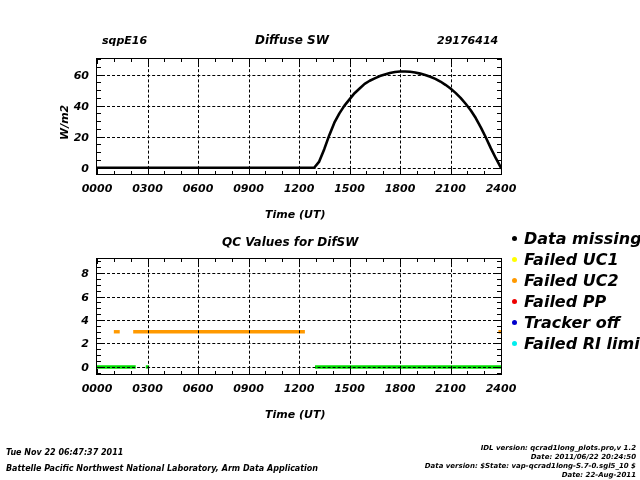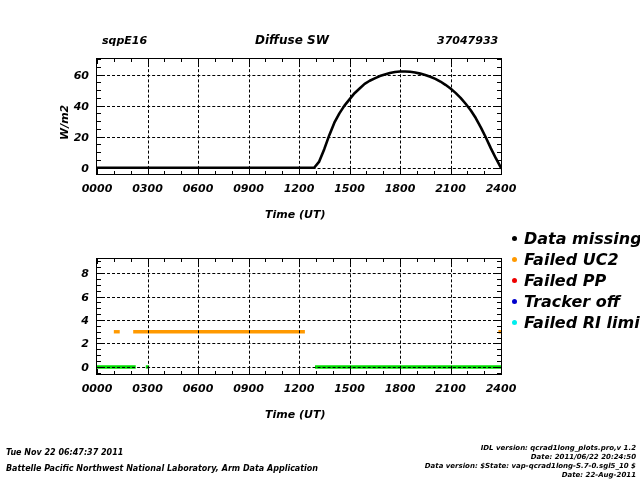--- a/index.html
+++ b/index.html
@@ -150,21 +150,21 @@
   }
   svg { display: block; }
 </style>
 </head>
 <body>
 
 <div class="page">
 
   <div class="txt" style="left:102px; top:35px; font-size:11px; font-weight:bold;">sqpE16</div>
   <div class="plot-title" style="left:255px; top:33px;">Diffuse SW</div>
-  <div class="txt" style="left:437px; top:35px; font-size:11px; font-weight:bold;">37047933</div>
+  <div class="txt" style="left:437px; top:35px; font-size:11px; font-weight:bold;">29176414</div>
 
   <div id="top-plot-frame">
     <div class="plot-inner" id="top-inner">
       <svg id="top-svg" width="404" height="115" viewBox="0 0 404 115">
         <polyline id="top-curve" fill="none" stroke="#000000" stroke-width="2.6" stroke-linejoin="round" stroke-linecap="round" points="0.00,108.78 10.10,108.78 20.20,108.78 30.30,108.78 40.40,108.78 50.50,108.78 217.15,108.78 222.20,102.57 227.25,90.14 232.30,76.15 237.35,63.72 242.40,54.39 247.45,46.62 252.50,40.41 257.55,34.19 262.60,29.53 267.65,24.86 272.70,21.76 277.75,19.43 282.80,17.09 287.85,15.54 292.90,13.99 297.95,13.05 303.00,12.43 308.05,12.43 313.10,12.74 318.15,13.52 323.20,14.61 328.25,16.01 333.30,17.72 338.35,19.89 343.40,22.53 348.45,25.80 353.50,29.53 358.55,33.88 363.60,38.85 368.65,44.76 373.70,51.28 378.75,59.05 383.80,68.38 388.85,78.48 393.90,89.36 398.95,99.46 404.00,108.78"></polyline>
       </svg>
     <div class="tick-b" style="left: 0px; height: 5px;"></div>
         <div class="tick-t" style="left: 0px; height: 5px;"></div>
         <div class="gridline-v" style="left: 50.5px;"></div>
         <div class="tick-b" style="left: 50.5px; height: 5px;"></div>
@@ -266,20 +266,21 @@
       <div class="xtick-label" style="left: 450.5px; top: 182px;">2100</div>
       <div class="xtick-label" style="left: 501px; top: 182px;">2400</div>
       <div class="ytick-label" style="left: 56px; width: 33px; top: 167.784px;">0</div>
       <div class="ytick-label" style="left: 56px; width: 33px; top: 136.703px;">20</div>
       <div class="ytick-label" style="left: 56px; width: 33px; top: 105.622px;">40</div>
       <div class="ytick-label" style="left: 56px; width: 33px; top: 74.5405px;">60</div>
     </div>
   <div class="ylabel-rot" style="left:58px; top:140px;">W/m2</div>
   <div class="axis-title" style="left:265px; top:208px;">Time (UT)</div>
 
+  <div class="plot-title" style="left:222px; top:235px;">QC Values for DifSW</div>
 
   <div id="qc-plot-frame">
     <div class="plot-inner" id="qc-inner">
       <svg id="qc-svg" width="404" height="115" viewBox="0 0 404 115">
           <line x1="0.00" x2="38.72" y1="107.96" y2="107.96" stroke="#00dd00" stroke-width="3.4"></line>
           <line x1="48.82" x2="52.18" y1="107.96" y2="107.96" stroke="#00dd00" stroke-width="3.4"></line>
           <line x1="217.99" x2="404.00" y1="107.96" y2="107.96" stroke="#00dd00" stroke-width="3.4"></line>
           <line x1="16.83" x2="22.73" y1="72.76" y2="72.76" stroke="#ff9900" stroke-width="3.4"></line>
           <line x1="36.19" x2="207.89" y1="72.76" y2="72.76" stroke="#ff9900" stroke-width="3.4"></line>
           <line x1="401.48" x2="404.00" y1="72.76" y2="72.76" stroke="#ff9900" stroke-width="3.4"></line>
@@ -403,20 +404,24 @@
       <div class="ytick-label" style="left: 56px; width: 33px; top: 273.082px;">8</div>
     </div>
   <div class="axis-title" style="left:265px; top:408px;">Time (UT)</div>
 
   <div id="legend">
       <div class="legend-row">
         <span class="legend-marker" style="background: rgb(0, 0, 0);"></span>
         <span class="legend-label">Data missing</span>
       </div>
       <div class="legend-row">
+        <span class="legend-marker" style="background: rgb(255, 255, 0);"></span>
+        <span class="legend-label">Failed UC1</span>
+      </div>
+      <div class="legend-row">
         <span class="legend-marker" style="background: rgb(255, 153, 0);"></span>
         <span class="legend-label">Failed UC2</span>
       </div>
       <div class="legend-row">
         <span class="legend-marker" style="background: rgb(238, 0, 0);"></span>
         <span class="legend-label">Failed PP</span>
       </div>
       <div class="legend-row">
         <span class="legend-marker" style="background: rgb(0, 0, 204);"></span>
         <span class="legend-label">Tracker off</span>

